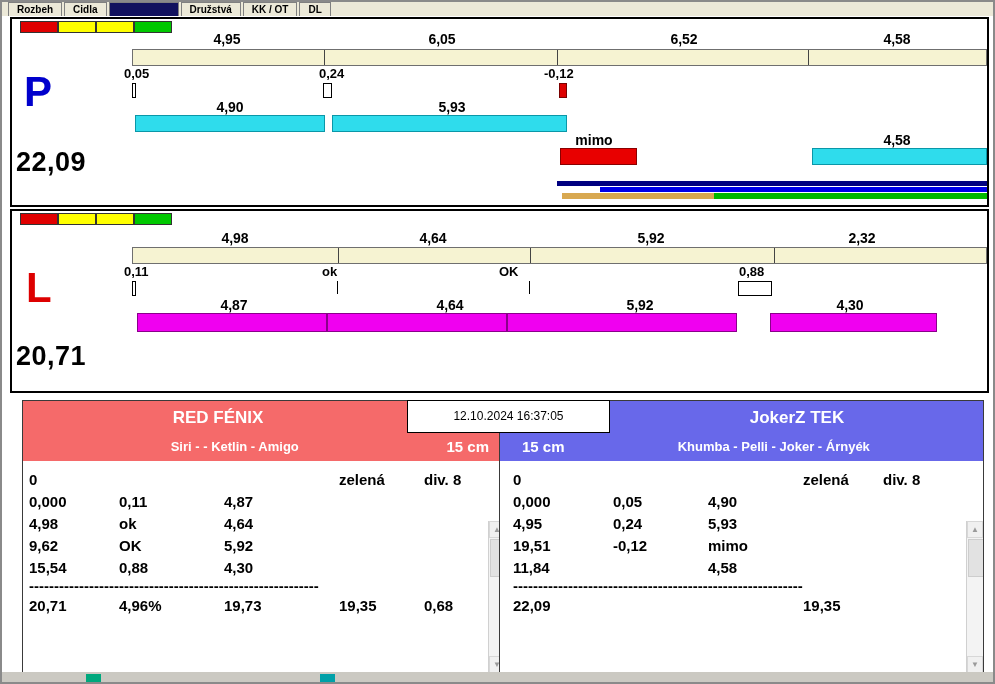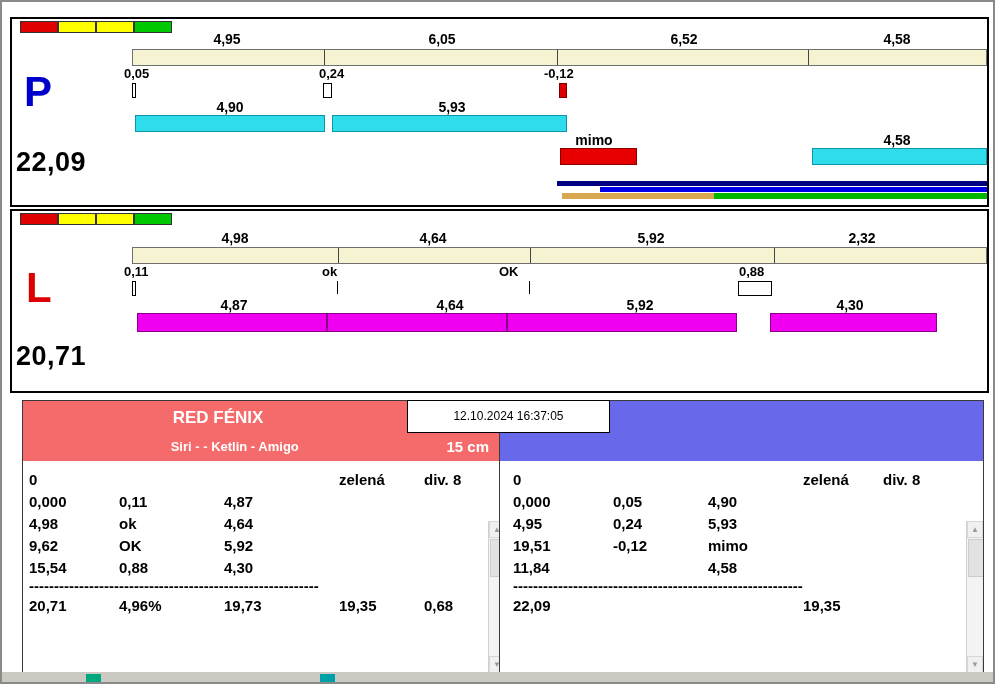--- a/index.html
+++ b/index.html
@@ -85,20 +85,28 @@
   .bottombar{position:absolute; left:0; top:670px; width:100%; height:12px; background:#cbc9c2;}
   .bsq{position:absolute; top:2px; height:8px; width:15px;}
   .bsq.b1{left:84px; background:#00a87d;}
   .bsq.b2{left:318px; background:#00a0a8;}
 </style>
 </head>
 <body>
 
 <div class="window">
 
+  <div class="tabbar">
+    <div class="tab">Rozbeh</div>
+    <div class="tab">Cidla</div>
+    <div class="tab active"></div>
+    <div class="tab">Družstvá</div>
+    <div class="tab">KK / OT</div>
+    <div class="tab">DL</div>
+  </div>
 
   <div class="panel panel-p">
     <div class="legend">
       <span class="lg-red"></span>
       <span class="lg-yel"></span>
       <span class="lg-yel"></span>
       <span class="lg-grn"></span>
     </div>
 
     <span class="vlabel" style="left:215px; top:12px;">4,95</span>
@@ -245,21 +253,23 @@
         <div class="scrollbar">
           <div class="sb-btn up"><span>▲</span></div>
           <div class="sb-thumb"></div>
           <div class="sb-btn down"><span>▼</span></div>
         </div>
       </div>
     </div>
 
     <div class="fpanel fright">
       <div class="fheader hblue">
+        <div class="team-row">JokerZ TEK</div>
         <div class="members-row">
+          <span class="members">Khumba - Pelli - Joker - Árnyék</span>
           <span class="hcm">15 cm</span>
         </div>
       </div>
       <div class="fcontent">
         <div class="rows">
           <div class="frow">
             <span>0</span>
             <span></span>
             <span></span>
             <span>zelená</span>

